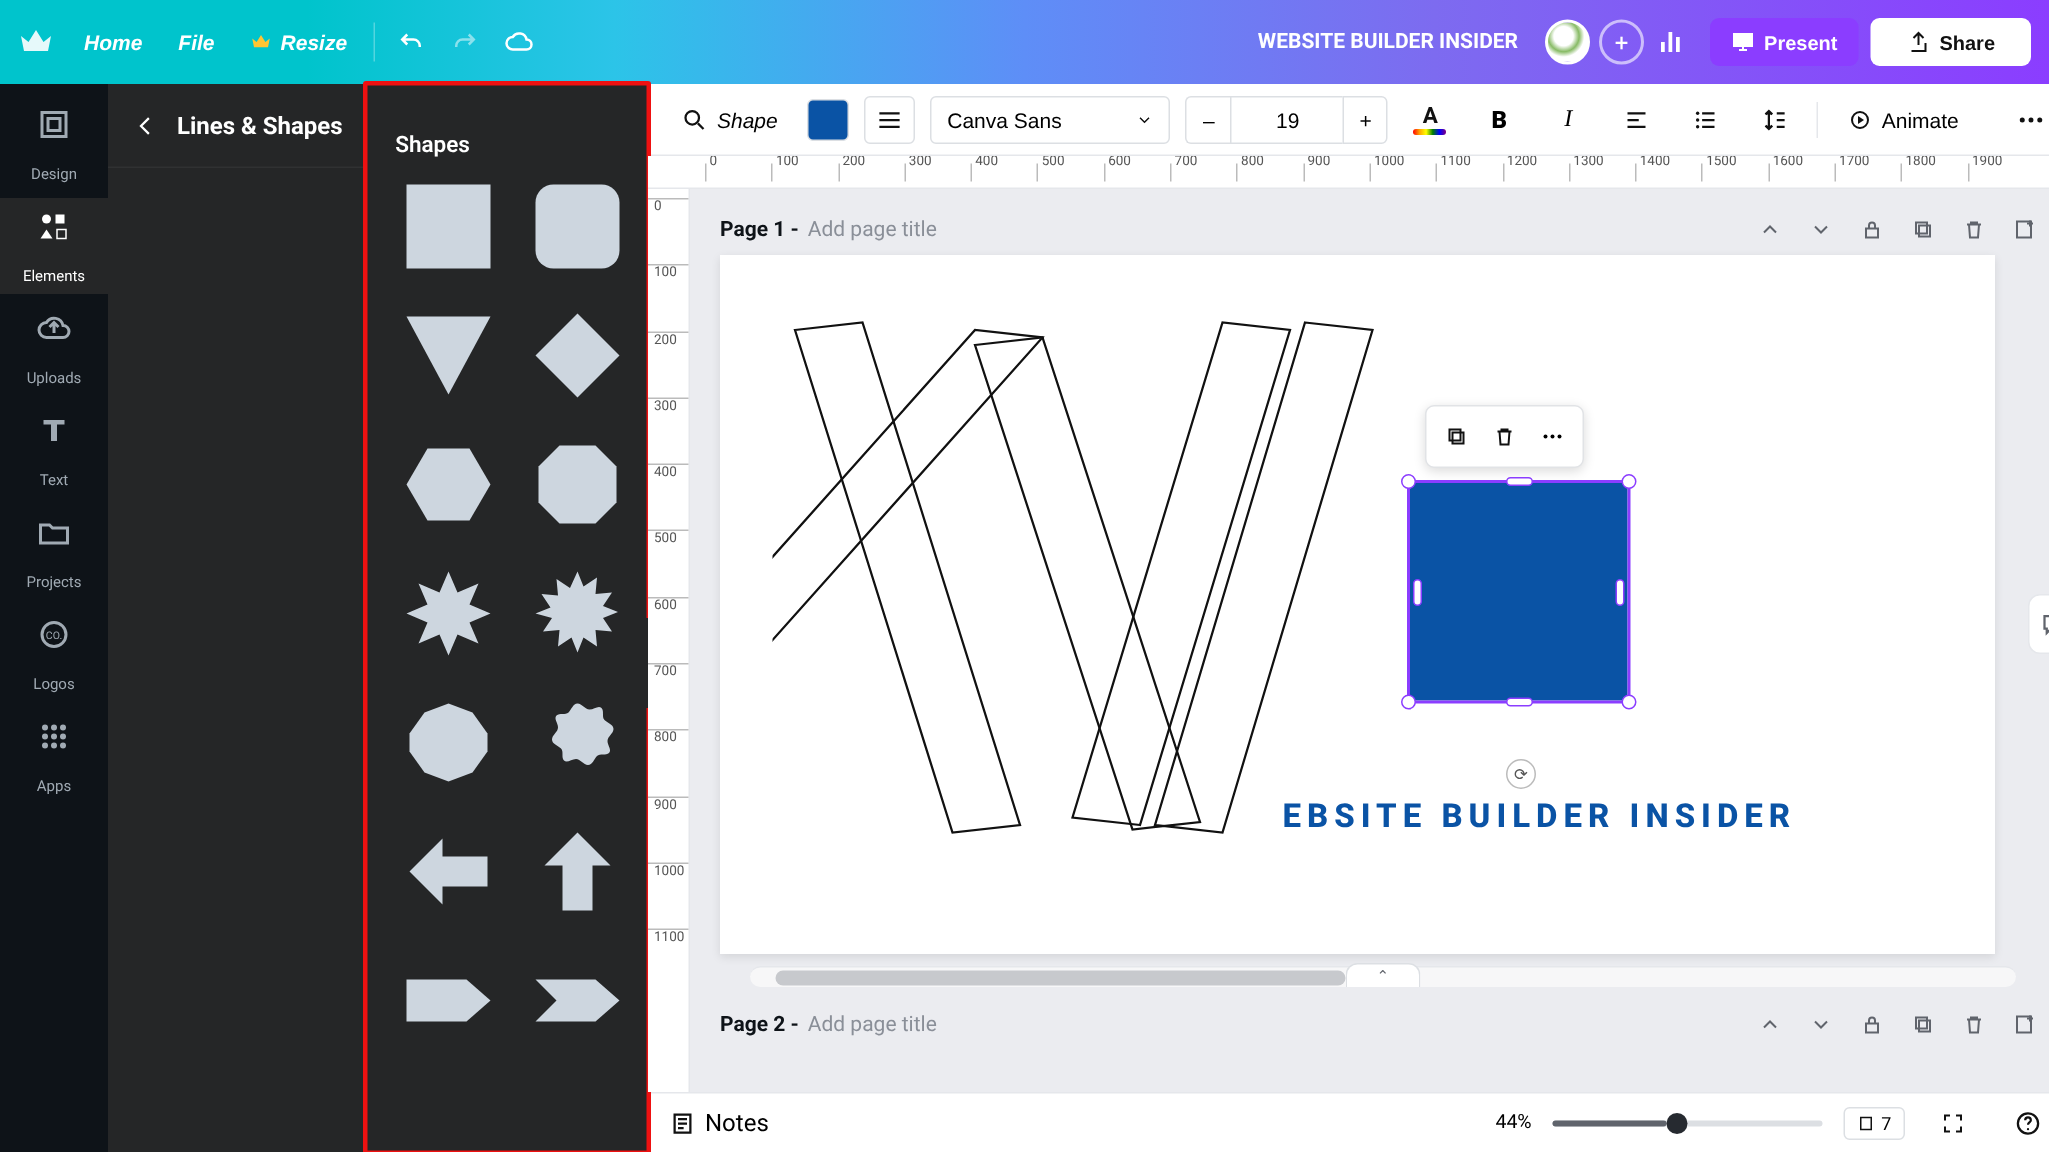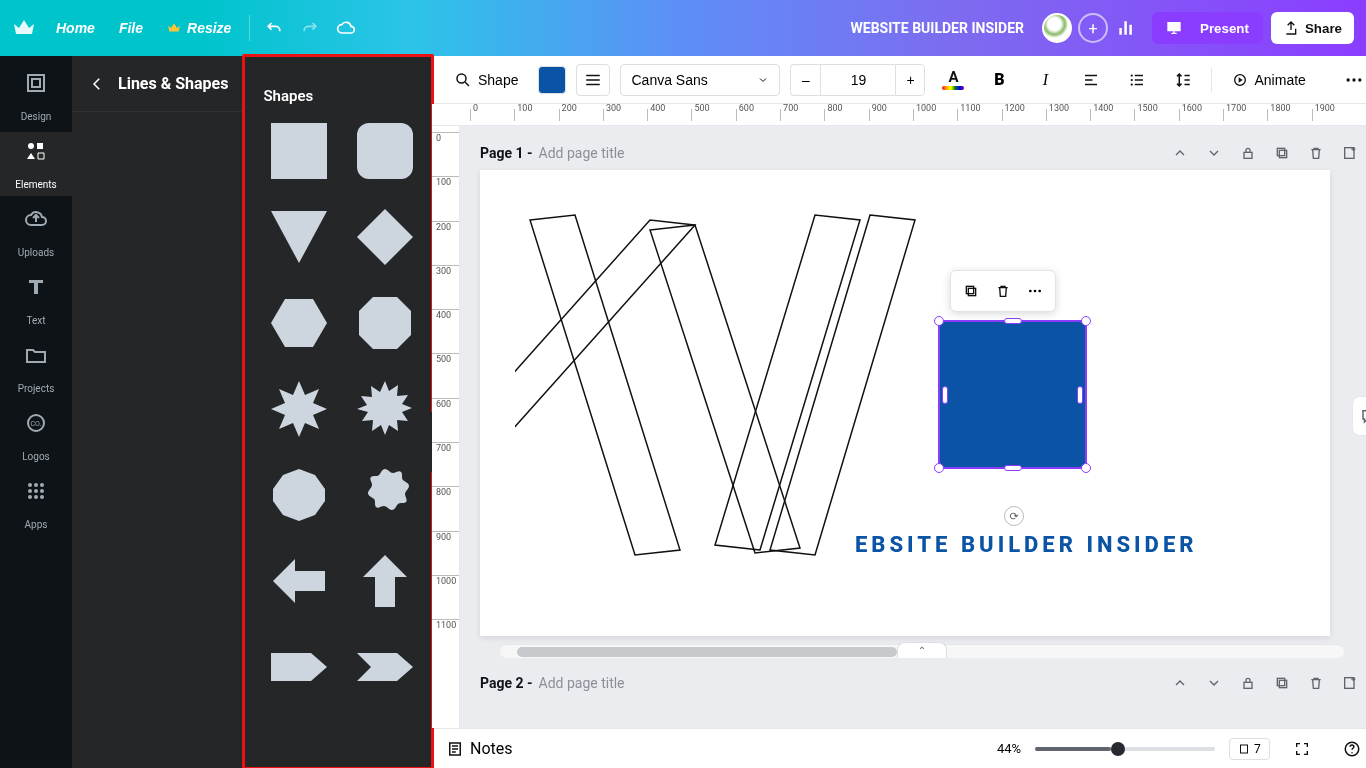--- a/index.html
+++ b/index.html
@@ -8,22 +8,22 @@
 
 .top-header { height: 56px; background: linear-gradient(90deg, #00c4cc 0%, #00c4cc 15%, #2cc4e8 30%, #5e8ef7 50%, #7d6bf0 70%, #8b3dff 100%); display: flex; align-items: center; padding: 0 12px; color: #fff; }
 .top-header .crown { width: 24px; height: 24px; margin-right: 8px; }
 .hdr-btn { background: none; border: none; color: #fff; font-size: 14px; font-weight: 600; padding: 8px 12px; cursor: pointer; display: flex; align-items: center; gap: 6px; font-style: italic; }
 .hdr-icon-btn { background: none; border: none; color: #fff; width: 36px; height: 36px; display: flex; align-items: center; justify-content: center; cursor: pointer; border-radius: 4px; }
 .hdr-icon-btn svg { width: 20px; height: 20px; }
 .hdr-spacer { flex: 1; }
 .doc-title { color: #fff; font-weight: 700; font-size: 14px; margin-right: 12px; }
 .avatar { width: 30px; height: 30px; border-radius: 50%; background: #ddd; margin: 0 6px; border: 2px solid #fff; overflow: hidden; background: radial-gradient(circle at 40% 35%, #fff 28%, #8b6 45%, #fff 60%); }
 .round-plus { width: 30px; height: 30px; border-radius: 50%; border: 2px solid rgba(255,255,255,.6); display:flex; align-items:center; justify-content:center; color:#fff; cursor:pointer; }
-.present-btn { background: #8b3dff; color: #fff; border: none; padding: 8px 14px; border-radius: 6px; font-weight: 700; display: flex; align-items: center; gap: 18px; margin: 0 8px; cursor:pointer;}
-.share-btn { background: #fff; color: #111; border: none; padding: 8px 12px; border-radius: 6px; font-weight: 700; display: flex; align-items: center; gap: 6px; cursor:pointer;}
+.present-btn { background: #8b3dff; color: #fff; border: none; padding: 8px 14px; border-radius: 6px; font-weight: 700; display: flex; align-items: center; gap: 6px; margin: 0 8px; cursor:pointer;}
+.share-btn { background: #fff; color: #111; border: none; padding: 8px 24px; border-radius: 6px; font-weight: 700; display: flex; align-items: center; gap: 6px; cursor:pointer;}
 
 
 .main { display: flex; height: calc(768px - 56px); }
 
 
 .rail { width: 72px; background: #0e1318; color: #adb5bd; display: flex; flex-direction: column; align-items: center; padding-top: 8px; gap: 4px;}
 .rail-item { width: 72px; height: 64px; display: flex; flex-direction: column; align-items: center; justify-content: center; font-size: 10px; gap: 16px; cursor: pointer; color:#a0aab3;}
 .rail-item.active { background: #252627; color: #fff; }
 .rail-item svg { width: 24px; height: 24px; }
 
@@ -436,21 +436,21 @@
             </svg>
           </div>
       </div>
     </div>
     <div class="collapse-handle">◂</div>
   </div>
 
   <div class="editor-col">
 
     <div class="toolbar">
-      <button class="tool-btn" style="border:none;">
+      <button class="tool-btn" style="border:none;font-style:italic;">
         <svg width="18" height="18" viewBox="0 0 24 24">
             <circle cx="10" cy="10" r="6" fill="none" stroke="#111" stroke-width="2"></circle>
             <path stroke="#111" stroke-width="2" d="M15 15l5 5"></path>
           </svg>
         <span>Shape</span>
       </button>
       <div class="swatch"></div>
       <button class="tool-btn" style="width:34px;padding:0;justify-content:center;">
         <svg width="18" height="18" viewBox="0 0 24 24">
             <path stroke="#111" stroke-width="2" d="M3 6h18M3 12h18M3 18h18"></path>

